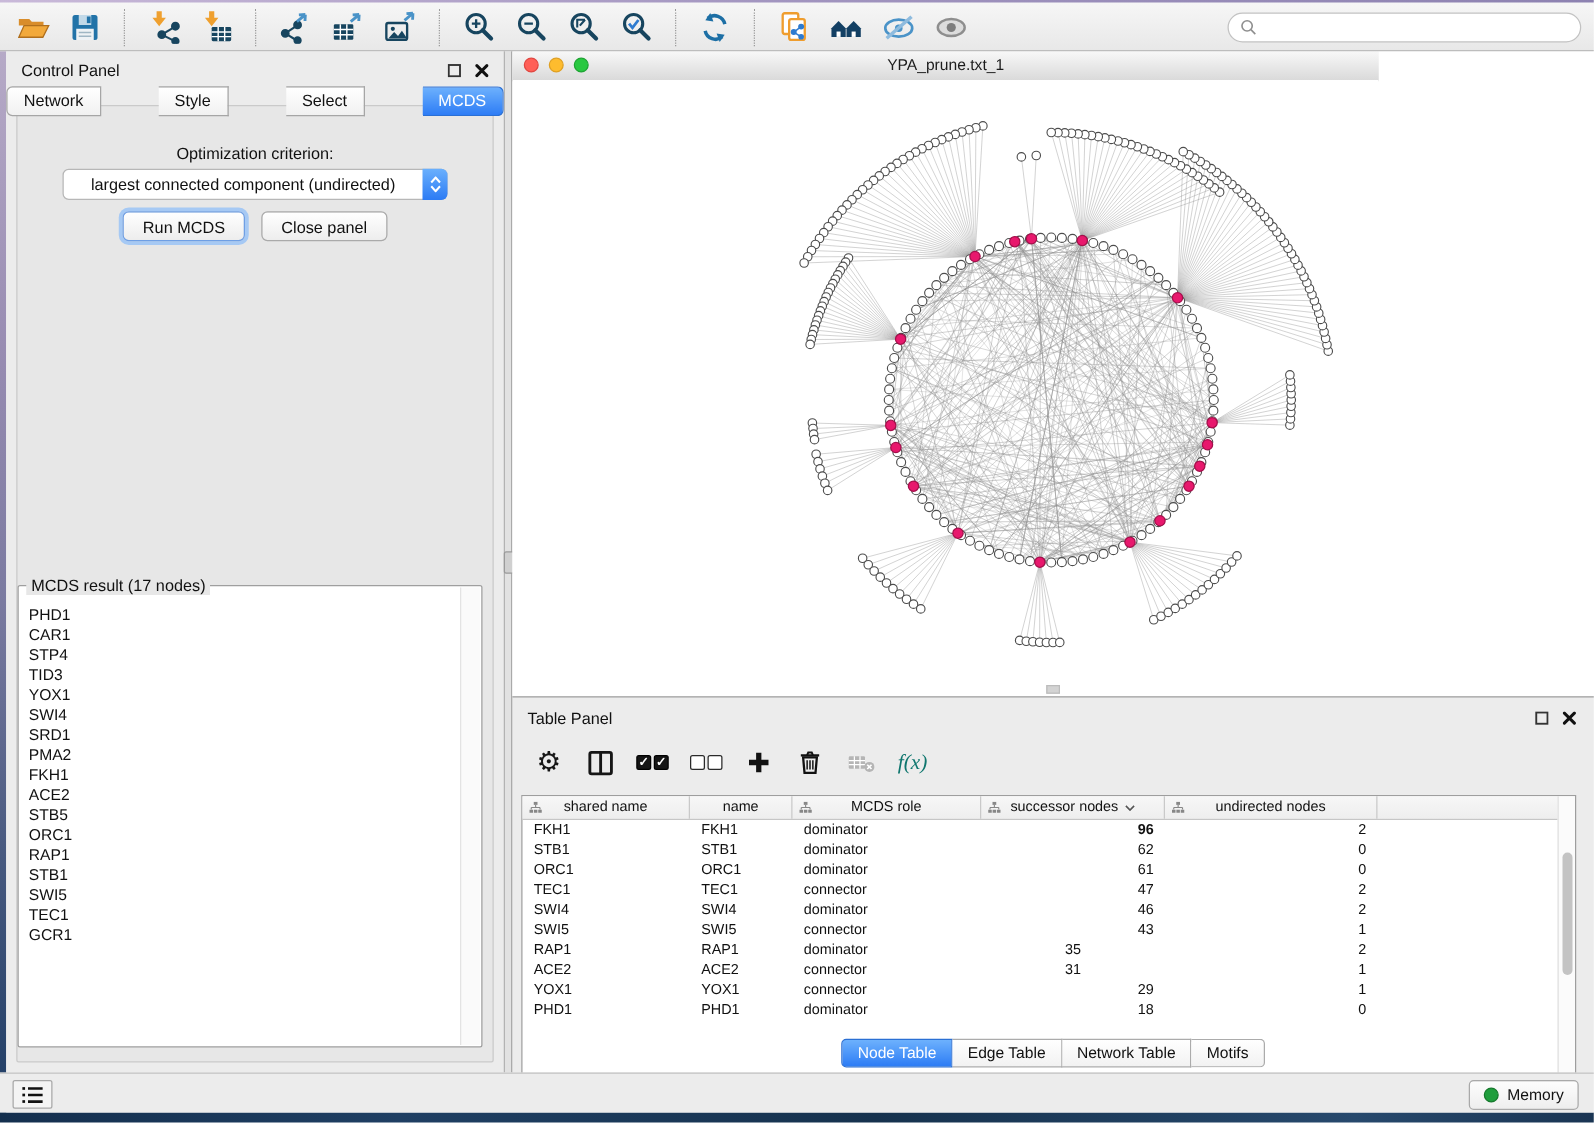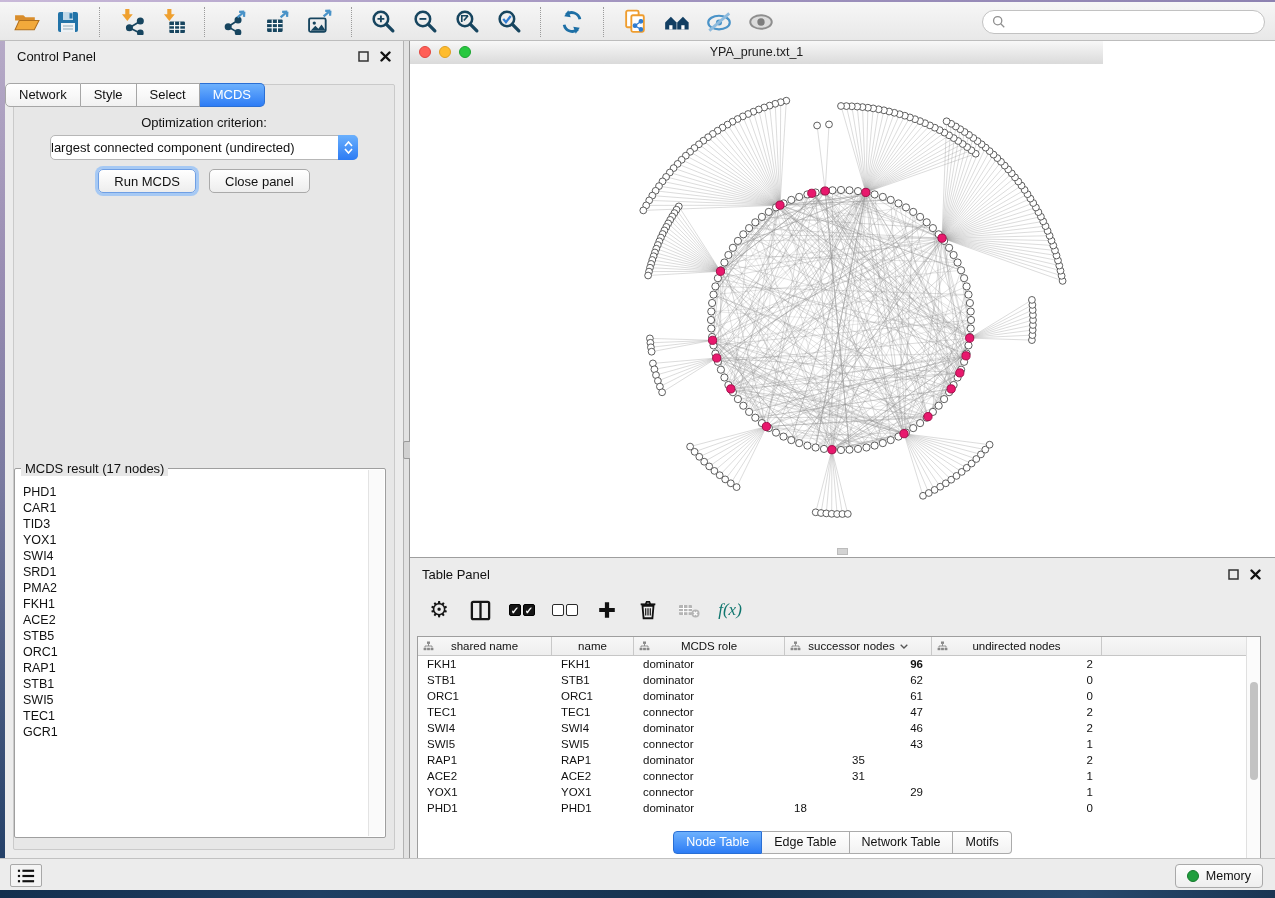--- a/index.html
+++ b/index.html
@@ -20,32 +20,32 @@
   
   .wall-left{position:absolute;left:0;top:41px;width:5px;height:849px;
              background:linear-gradient(#b6aac7,#988cb2 28%,#7a7aa0 52%,#47597f 76%,#1e3c64)}
   .wall-bottom{position:absolute;left:0;top:890px;width:1275px;height:8px;
                background:linear-gradient(90deg,#142f4e,#1f3f63 25%,#16324e 55%,#27496d 85%,#1a3553)}
 
   
   .control-panel{position:absolute;left:5px;top:41px;width:398px;height:817px;background:#ececec;box-sizing:border-box}
   .panel-title{position:absolute;left:12px;top:8px;font-size:13px}
   .panel-btns{position:absolute;display:flex;gap:11px;align-items:center;right:12px;top:10px}
-  .seg-tabs{position:absolute;left:0;right:0;top:42px;display:flex;justify-content:flex-start;z-index:2}
+  .seg-tabs{position:absolute;left:0;right:0;top:28px;display:flex;justify-content:space-between;z-index:2}
   .seg-tab{font-size:13px;padding:3px 13px 4px;background:linear-gradient(#ffffff,#f1f1f1);
            border:1px solid #a6a6a6;border-left:none;cursor:default}
   .seg-tab:first-child{border-left:1px solid #a6a6a6;border-radius:5px 0 0 5px}
   .seg-tab:last-child{border-radius:0 5px 5px 0}
   .seg-tab.active{background:linear-gradient(#6db1fd,#2d7cf5);color:#fff;border-color:#2a6fd4}
   .inner-panel{position:absolute;left:8px;right:8px;top:43px;bottom:8px;background:#e7e7e7;
                border:1px solid #cacaca;border-radius:2px}
   .opt-label{position:absolute;top:30px;width:100%;text-align:center;font-size:13px}
   .dropdown{position:absolute;left:36px;right:36px;top:50px;height:25px;background:#fff;border:1px solid #b7b7b7;
             border-radius:5px;display:flex;align-items:center;box-sizing:border-box}
-  .dropdown .val{flex:1;font-size:13px;white-space:nowrap;overflow:hidden}
+  .dropdown .val{flex:1;font-size:13px;text-align:center;white-space:nowrap;overflow:hidden}
   .stepper{width:20px;height:25px;margin:-1px -1px -1px 0;background:linear-gradient(#6ab0fd,#2c7bf4);
            border-radius:0 5px 5px 0;display:flex;flex-direction:column;align-items:center;justify-content:center;gap:1px}
   .btn-row{position:absolute;top:84px;width:100%;display:flex;justify-content:center;gap:13px}
   .mac-btn{font-size:13px;height:24px;padding:0 15px;background:linear-gradient(#ffffff,#ededed);
            border:1px solid #aaa;border-radius:5px;font-family:inherit;color:#111}
   .focus-ring{box-shadow:0 0 0 3px #a6c9f4;border-color:#6f9fe4}
   .group-box{position:absolute;left:9px;top:427px;width:372px;height:370px;background:#fff;
              border:1px solid #9f9f9f;border-radius:2px;box-sizing:border-box}
   .group-legend{position:absolute;top:-8px;left:6px;background:#e7e7e7;padding:0 4px;font-size:13px}
   .mcds-list{position:absolute;left:1px;right:16px;top:1px;bottom:1px;overflow:hidden;
@@ -305,20 +305,21 @@
     <div class="btn-row">
       <button class="mac-btn focus-ring">Run MCDS</button>
       <button class="mac-btn">Close panel</button>
     </div>
   </div>
   <div class="group-box">
     <div class="group-legend">MCDS result (17 nodes)</div>
     <div class="mcds-list">
         <div class="mcds-item">PHD1</div>
         <div class="mcds-item">CAR1</div>
+        <div class="mcds-item">STP4</div>
         <div class="mcds-item">TID3</div>
         <div class="mcds-item">YOX1</div>
         <div class="mcds-item">SWI4</div>
         <div class="mcds-item">SRD1</div>
         <div class="mcds-item">PMA2</div>
         <div class="mcds-item">FKH1</div>
         <div class="mcds-item">ACE2</div>
         <div class="mcds-item">STB5</div>
         <div class="mcds-item">ORC1</div>
         <div class="mcds-item">RAP1</div>
@@ -1316,21 +1317,21 @@
           <div class="td" style="width: 134px; text-align: left;">YOX1</div>
           <div class="td" style="width: 82px; text-align: left;">YOX1</div>
           <div class="td" style="width: 151px; text-align: left;">connector</div>
           <div class="td" style="width: 147px; text-align: right;">29</div>
           <div class="td" style="width: 170px; text-align: right;">1</div>
         </div>
         <div class="tr">
           <div class="td" style="width: 134px; text-align: left;">PHD1</div>
           <div class="td" style="width: 82px; text-align: left;">PHD1</div>
           <div class="td" style="width: 151px; text-align: left;">dominator</div>
-          <div class="td" style="width: 147px; text-align: left;">18</div>
+          <div class="td" style="width: 147px; text-align: right;">18</div>
           <div class="td" style="width: 170px; text-align: right;">0</div>
         </div>
       </div>
     <div class="t-scroll">
       <div class="t-thumb"></div>
     </div>
   </div>
   <div class="bottom-tabs">
     <div class="bt-tab active">Node Table</div>
     <div class="bt-tab">Edge Table</div>

